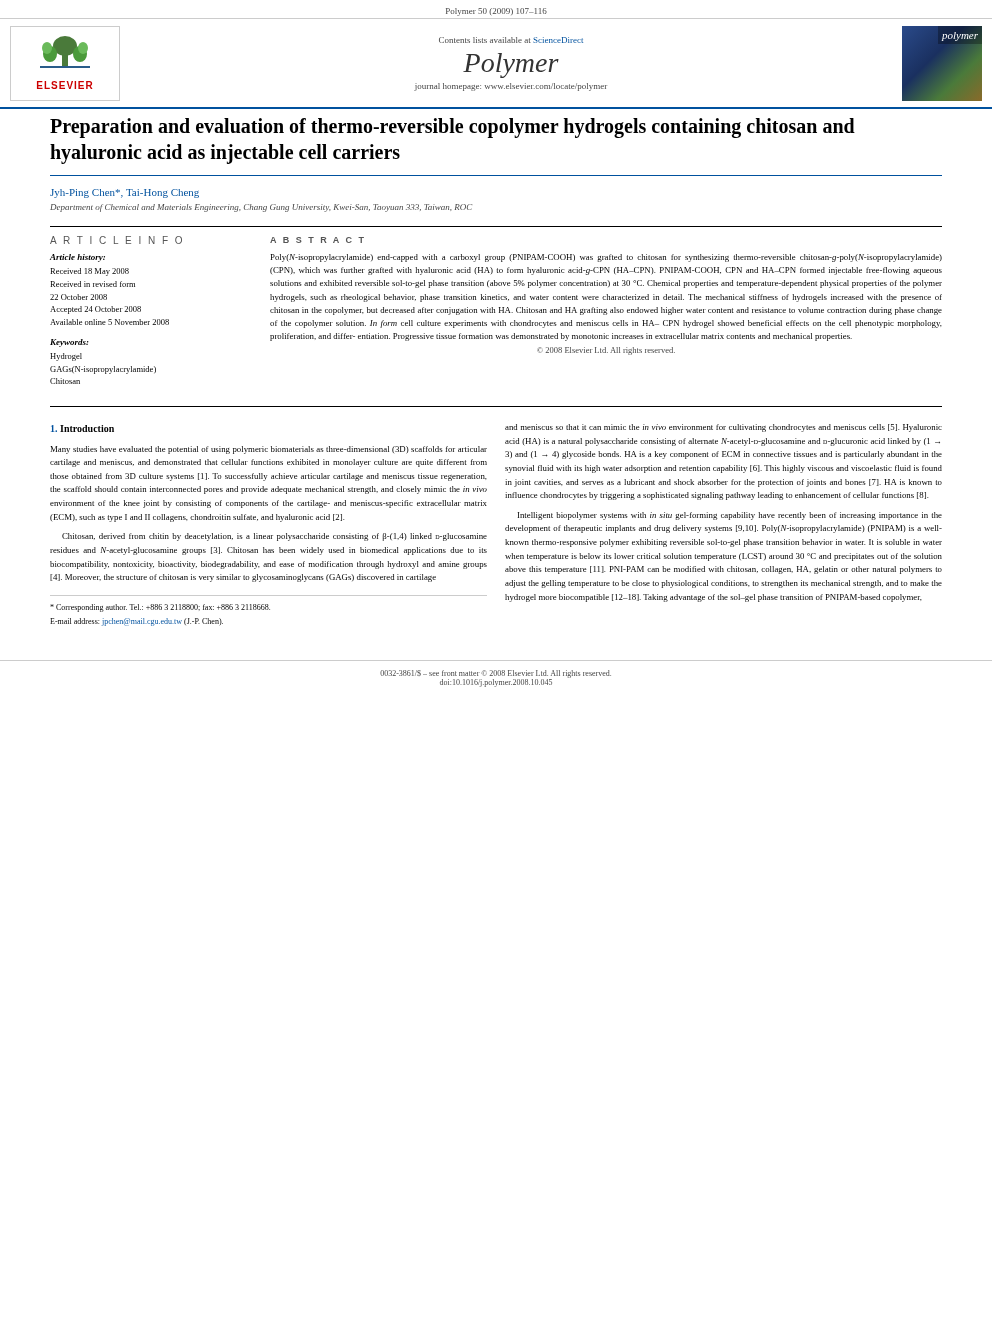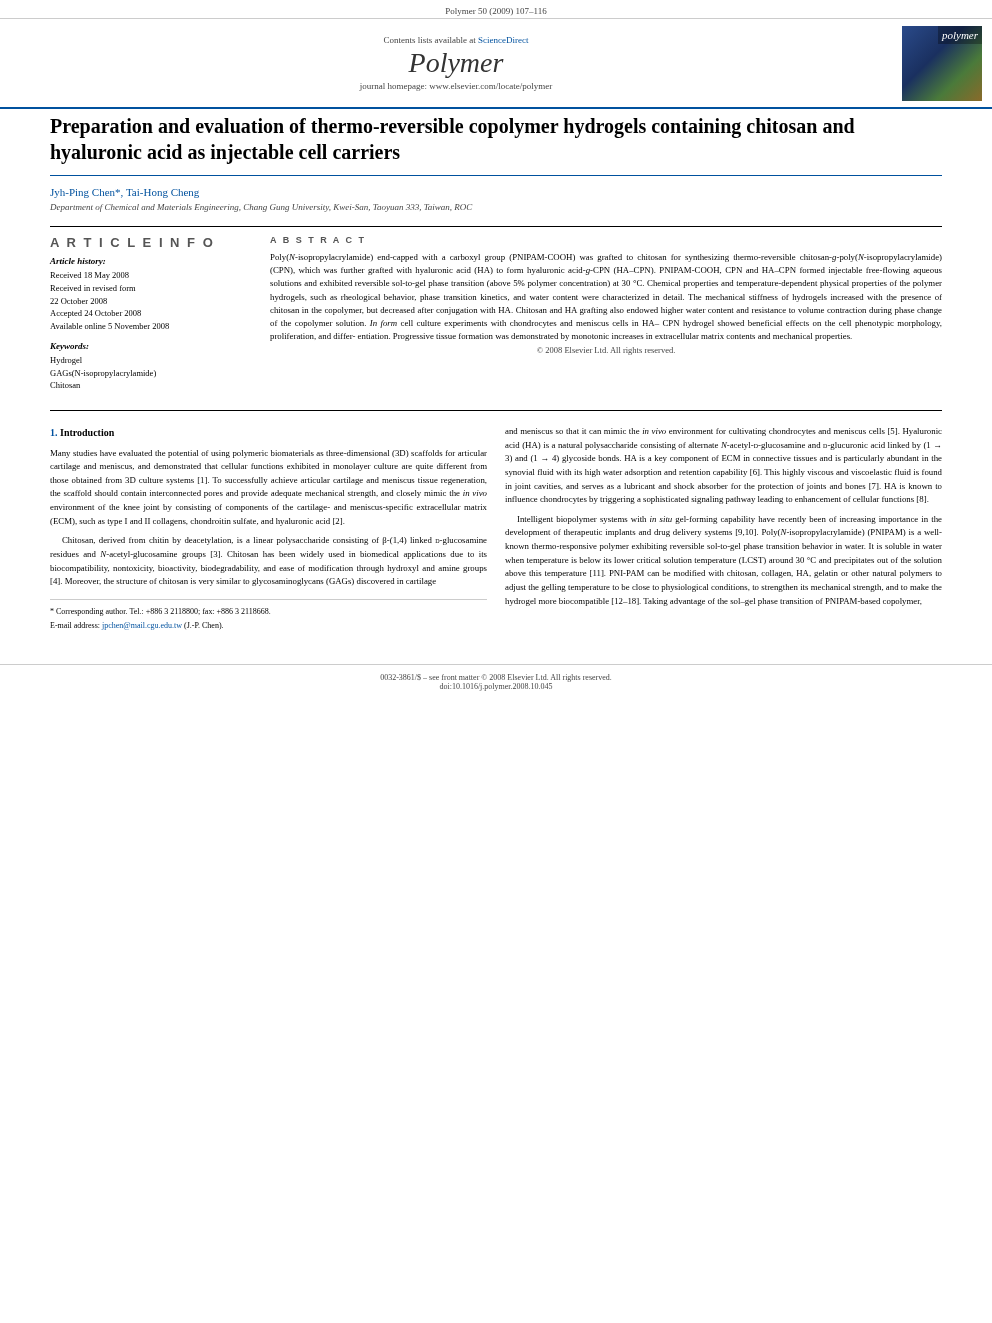--- a/index.html
+++ b/index.html
@@ -134,23 +134,23 @@
       margin-bottom: 18px;
       border-top: 1px solid #000;
       padding-top: 8px;
     }
 
     .article-info {
       width: 200px;
       flex-shrink: 0;
     }
     .article-info .section-heading {
-      font-size: 13px;
+      font-size: 10px;
       letter-spacing: 2px;
-      font-weight: bold;
+      font-weight: normal;
       text-transform: uppercase;
       color: #555;
       margin-bottom: 6px;
       font-family: Arial, sans-serif;
     }
     .article-info .history-title {
       font-size: 9px;
       font-style: italic;
       font-weight: bold;
       color: #000;
@@ -282,20 +282,33 @@
   </style>
 </head>
 <body>
 
 <div class="top-bar">
   <span>Polymer 50 (2009) 107–116</span>
 </div>
 
 <div class="journal-header">
 
+  <div class="elsevier-logo">
+    <svg class="elsevier-tree" viewBox="0 0 60 40">
+
+      <rect x="5" y="30" width="50" height="2" fill="#2a5c8a"></rect>
+      <rect x="27" y="15" width="6" height="15" fill="#4a7a3a"></rect>
+      <ellipse cx="30" cy="10" rx="12" ry="10" fill="#4a7a3a"></ellipse>
+      <ellipse cx="15" cy="18" rx="7" ry="8" fill="#4a9a3a"></ellipse>
+      <ellipse cx="45" cy="18" rx="7" ry="8" fill="#4a9a3a"></ellipse>
+      <ellipse cx="12" cy="12" rx="5" ry="6" fill="#6aba5a"></ellipse>
+      <ellipse cx="48" cy="12" rx="5" ry="6" fill="#6aba5a"></ellipse>
+    </svg>
+    <span class="elsevier-text">ELSEVIER</span>
+  </div>
 
   <div class="center-info">
     <div class="science-direct">
       <span>Contents lists available at</span>
       <a href="#" style="color:#00519e; text-decoration:none;">ScienceDirect</a>
     </div>
     <div class="journal-title">Polymer</div>
     <div class="homepage">journal homepage: www.elsevier.com/locate/polymer</div>
   </div>
 

